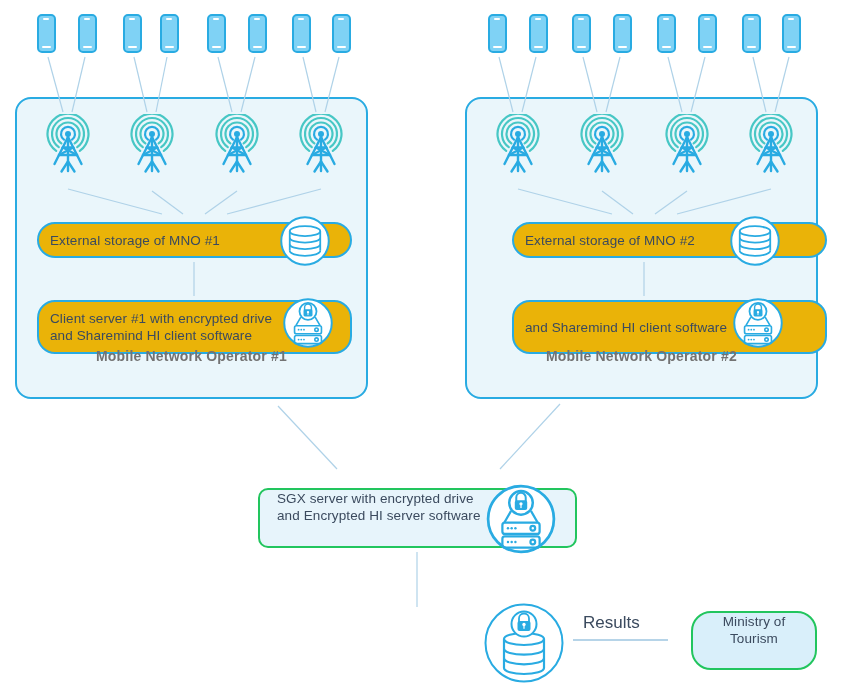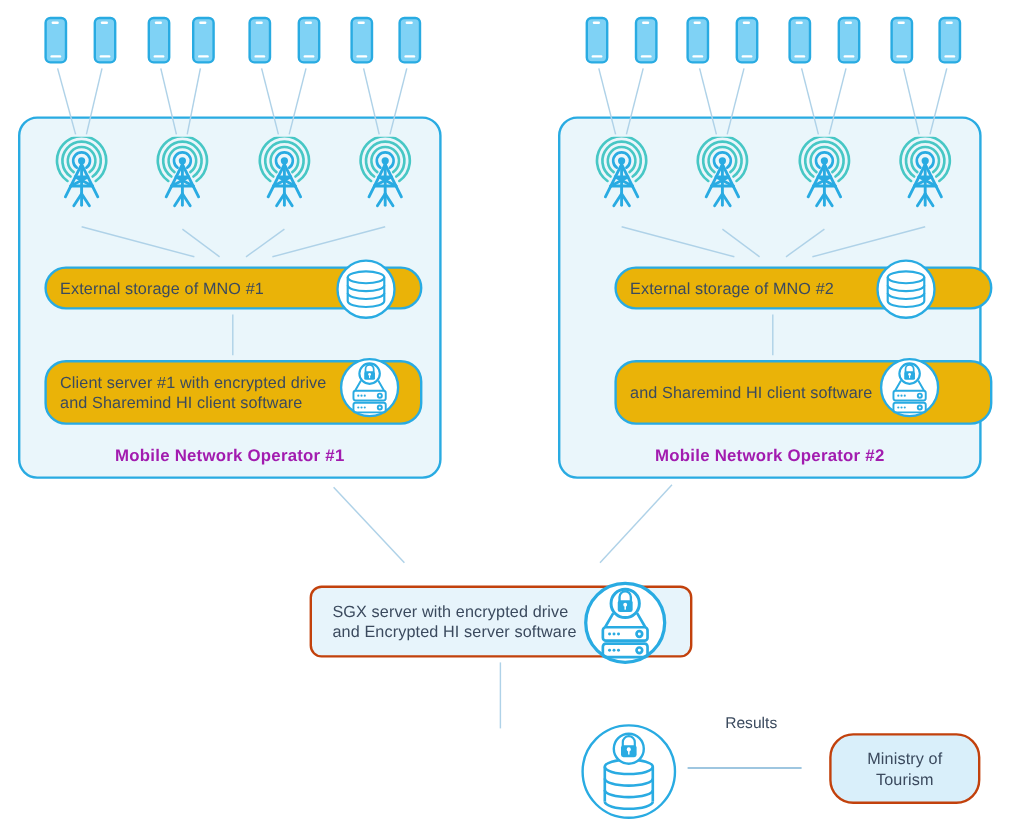--- a/index.html
+++ b/index.html
@@ -3,56 +3,56 @@
 <meta charset="utf-8">
 <style>
   html,body{margin:0;padding:0;background:#fff;}
   .canvas{position:relative;width:858px;height:683px;background:#fff;
           font-family:"Liberation Sans",sans-serif;overflow:hidden;}
 
   
   .group-box{position:absolute;top:97px;width:353px;height:302px;box-sizing:border-box;
              background:#EAF6FB;border:2px solid #29ABE2;border-radius:16px;}
   #mno1-box{left:15px;} #mno2-box{left:465px;}
-  .group-title{position:absolute;top:371px;width:353px;text-align:center;
-               font-size:14px;font-weight:bold;color:#a21caf;letter-spacing:.2px;}
+  .group-title{position:absolute;top:348px;width:353px;text-align:center;
+               font-size:14px;font-weight:bold;color:#737373;letter-spacing:.2px;}
   #mno1-title{left:15px;} #mno2-title{left:465px;}
 
   
   .inner-box{position:absolute;box-sizing:border-box;background:#eab308;
              border:2px solid #29ABE2;border-radius:18px;display:flex;align-items:center;}
   .storage-box{top:222px;width:315px;height:36px;}
   .server-box{top:300px;width:315px;height:54px;}
   .inner-left{left:37px;} .inner-right{left:512px;}
 
   
   .tint-box{position:absolute;box-sizing:border-box;background:#E7F4FB;
-            border:2px solid #c2410c;border-radius:10px;display:flex;align-items:center;}
+            border:2px solid #22c55e;border-radius:10px;display:flex;}
   #sgx-box{left:258px;top:488px;width:319px;height:60px;padding-left:17px;}
   #storage-box{left:259px;top:611px;width:316px;height:59px;padding-left:13px;}
   #ministry-box{left:691px;top:611px;width:126px;height:59px;background:#D9EFFA;
                 border-radius:20px;justify-content:center;text-align:center;}
 
   .box-label{font-size:13.5px;color:#3B4A5E;line-height:17px;letter-spacing:.1px;padding-left:11px;}
   .tint-box .box-label{padding-left:0;}
   .box-label span{display:block;}
   #ministry-box .box-label{padding:0;}
 
   
   .phone{position:absolute;top:14px;width:19px;height:39px;box-sizing:border-box;
          background:#7FD2F5;border:2px solid #29ABE2;border-radius:5px;}
   .phone .slit{position:absolute;top:2px;left:4px;width:6px;height:2px;background:#fff;border-radius:1px;}
   .phone .bar{position:absolute;bottom:3px;left:3px;width:9px;height:2.5px;background:#fff;border-radius:1.2px;}
 
   
   .antenna{position:absolute;top:114px;width:52px;height:62px;}
   .badge{position:absolute;}
 
-  #results-label{position:absolute;left:583px;top:595px;width:86px;text-align:center;
-                 font-size:13px;color:#3B4A5E;}
+  #results-label{position:absolute;left:583px;top:613px;width:86px;
+                 font-size:17px;color:#3B4A5E;}
   .lines{position:absolute;left:0;top:0;pointer-events:none;}
 </style>
 </head>
 <body>
 
 <svg width="0" height="0" style="position:absolute" aria-hidden="true">
 <defs>
   <symbol id="sym-antenna" viewBox="0 0 52 62">
     <g fill="none" stroke-linecap="round">
       <path d="M14.2,36.8 A20.5,20.5 0 1 1 37.8,36.8" stroke="#47C7C5" stroke-width="2.2"></path>

